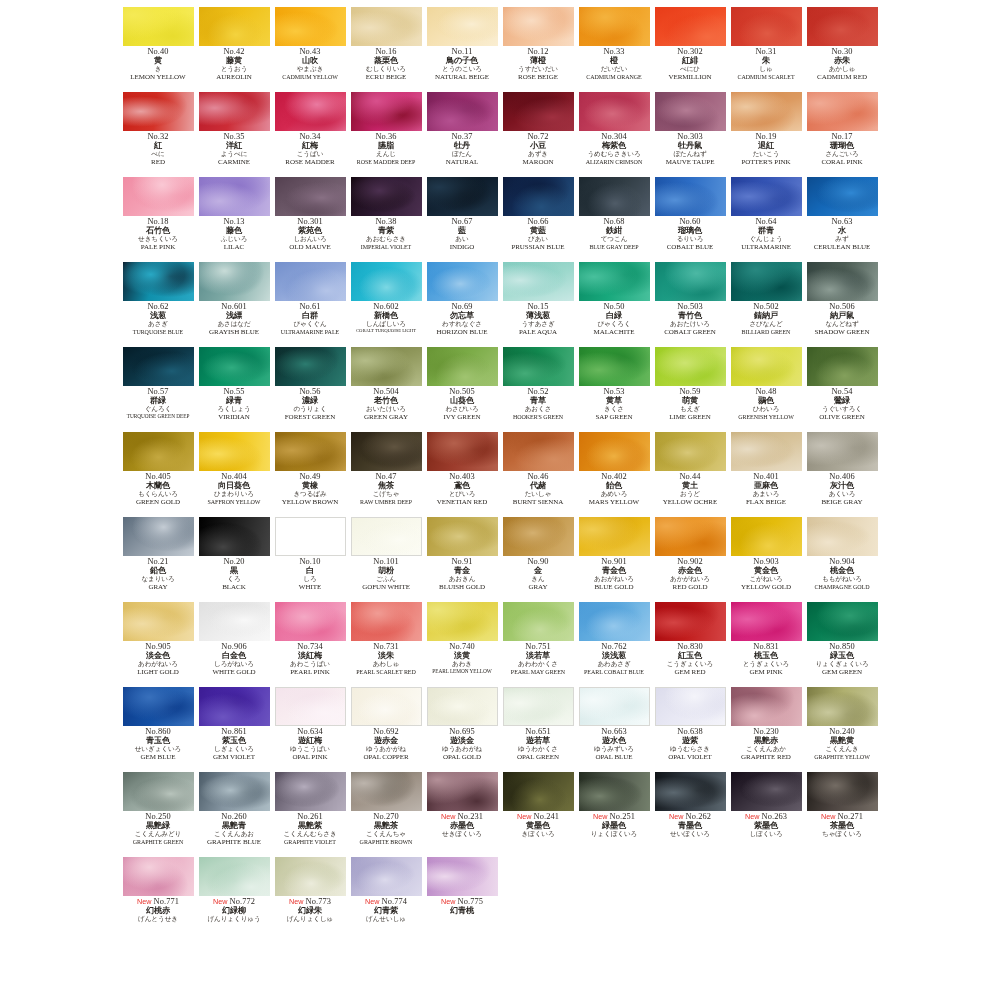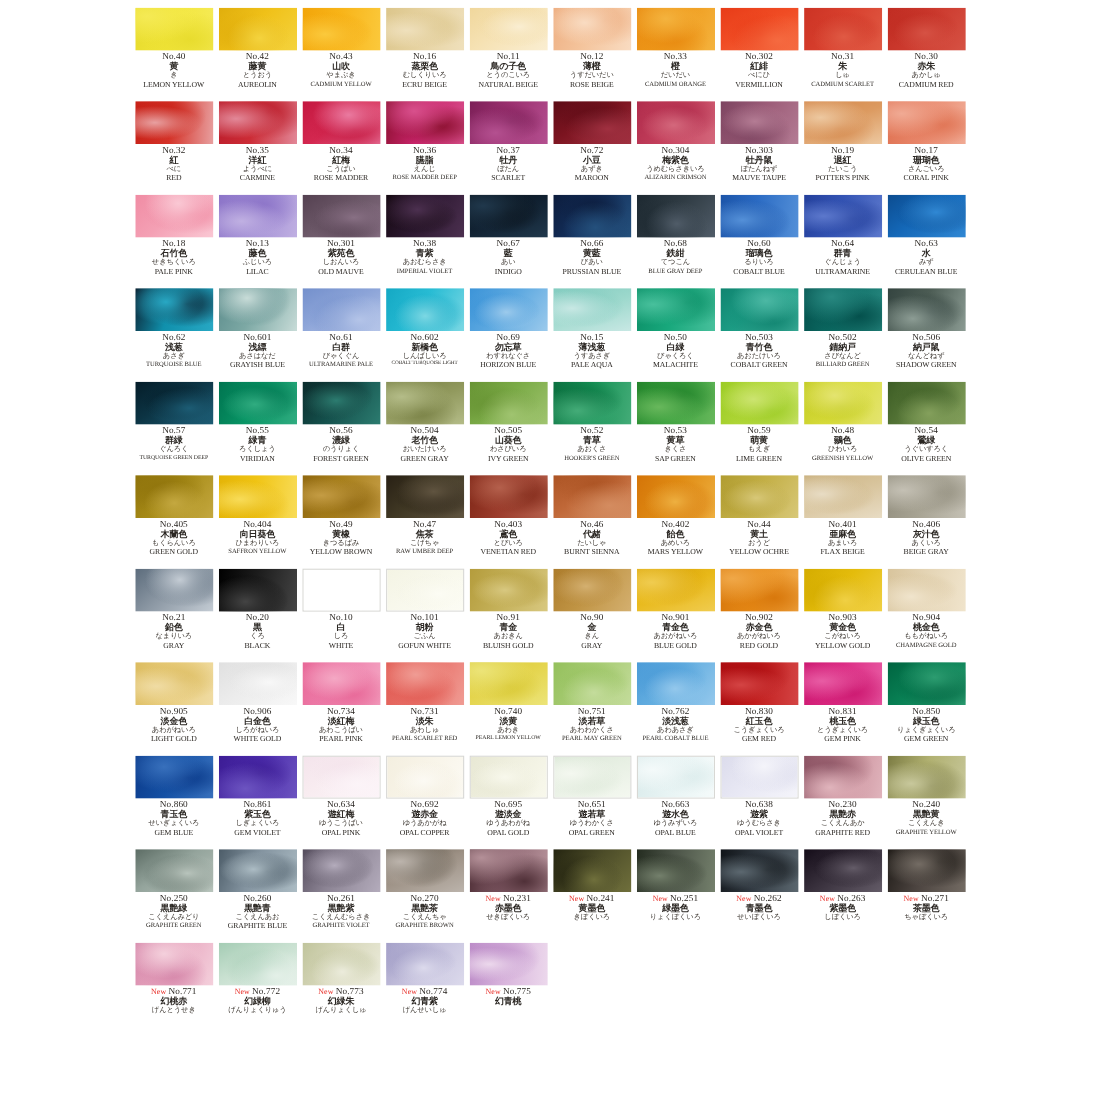--- a/index.html
+++ b/index.html
@@ -52,21 +52,21 @@
     color: #2a2622;
   }
   .lbl-no {
     font-size: 8.4px;
     letter-spacing: 0.1px;
     white-space: nowrap;
   }
   .lbl-new {
     color: #e8302a;
     font-size: 7.2px;
-    font-family: Liberation Serif, serif;
+    font-family: Liberation Sans, sans-serif;
     margin-right: 2px;
   }
   .lbl-kanji {
     font-size: 8.2px;
     font-weight: bold;
     letter-spacing: -0.2px;
     white-space: nowrap;
     margin-top: 0.5px;
   }
   .lbl-kana {
@@ -247,21 +247,21 @@
         </div>
       </div>
       <div class="swatch-cell">
         <div class="swatch-chip">
           <div class="chip-tex" style="background: radial-gradient(at 33% 74%, rgb(180, 80, 144) 0%, transparent 55%), radial-gradient(at 52% 49%, rgb(124, 32, 88) 0%, transparent 60%), linear-gradient(113deg, rgb(124, 32, 88) 0%, rgb(156, 48, 112) 45%, rgb(180, 80, 144) 100%);"></div>
         </div>
         <div class="labels">
           <div class="lbl-no"><span>No.37</span></div>
           <div class="lbl-kanji">牡丹</div>
           <div class="lbl-kana">ぼたん</div>
-          <div class="lbl-en">SCARLET</div>
+          <div class="lbl-en">NATURAL</div>
         </div>
       </div>
       <div class="swatch-cell">
         <div class="swatch-chip">
           <div class="chip-tex" style="background: radial-gradient(at 70% 65%, rgb(160, 48, 64) 0%, transparent 55%), radial-gradient(at 55% 40%, rgb(92, 12, 22) 0%, transparent 60%), linear-gradient(150deg, rgb(92, 12, 22) 0%, rgb(124, 20, 32) 45%, rgb(160, 48, 64) 100%);"></div>
         </div>
         <div class="labels">
           <div class="lbl-no"><span>No.72</span></div>
           <div class="lbl-kanji">小豆</div>
           <div class="lbl-kana">あずき</div>

